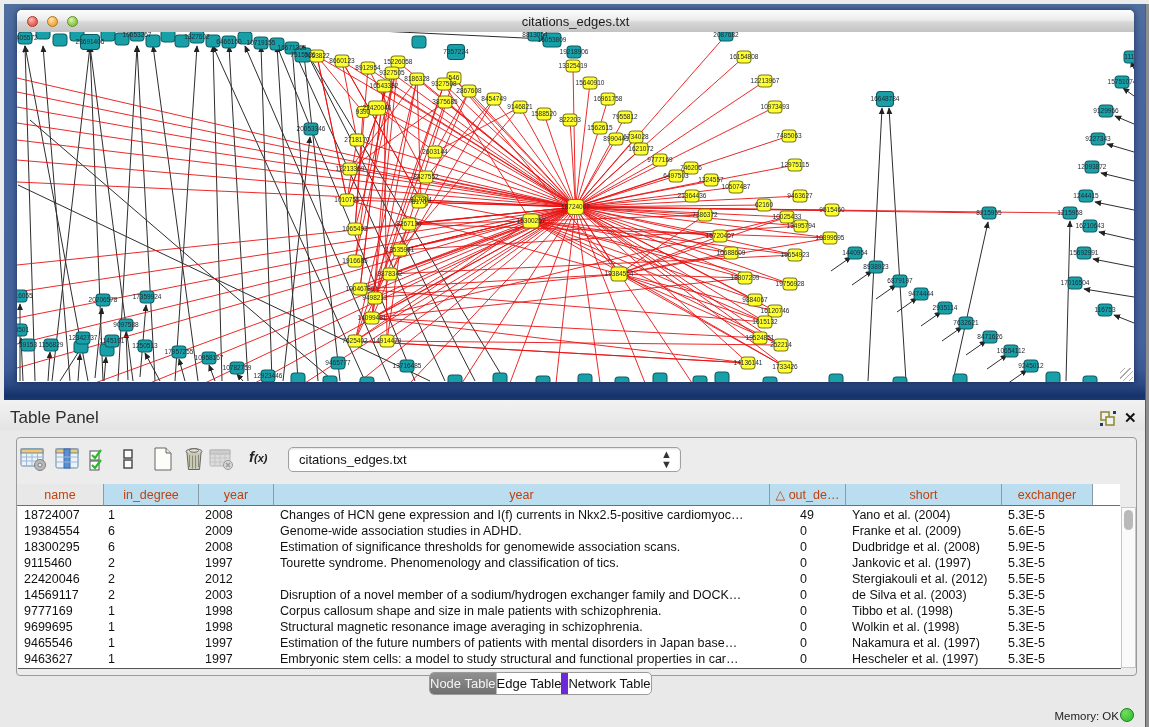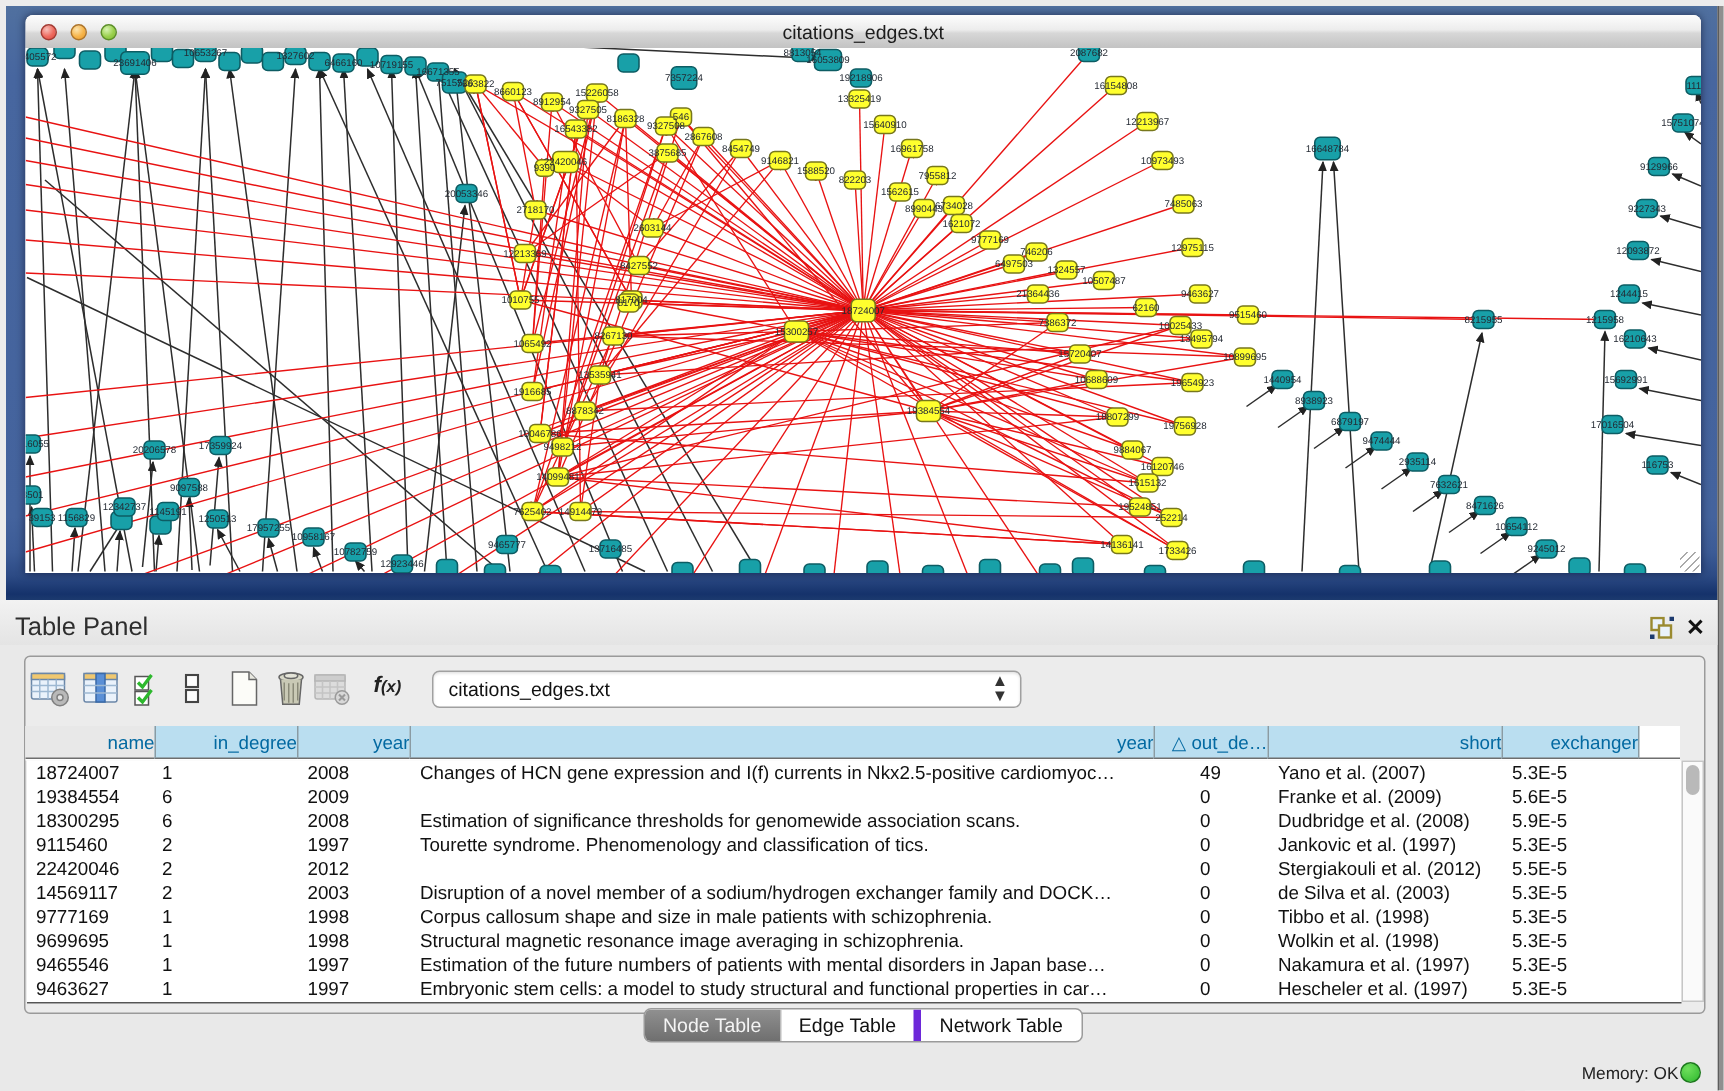--- a/index.html
+++ b/index.html
@@ -32,40 +32,40 @@
  border:1px solid #9a9a9a;border-radius:4px;background:#ececec}
 
 #tbar{position:absolute;left:0;top:6px;height:30px;width:100%}
 .ic{position:absolute;top:2px}
 #combo{position:absolute;left:271px;top:3px;width:391px;height:23px;background:#fff;
  border:1px solid #a0a0a0;border-radius:5px;box-shadow:inset 0 1px 2px rgba(0,0,0,.12)}
 #combo .lbl{position:absolute;left:10px;top:3.5px;font-size:13px;color:#111}
 #combo .ud{position:absolute;right:8px;top:1px;font-size:11px;color:#333;line-height:10px}
 
 #thead{position:absolute;left:0;top:46px;height:23px;width:1103px;background:#fff}
-#thead span{position:absolute;top:0;height:22px;line-height:23px;text-align:right;
- font-size:12.5px;color:#0369a1;background:#badef0;border-left:1px solid #8a9ba3;
+#thead span{position:absolute;top:0;height:22px;line-height:23px;text-align:center;
+ font-size:12.5px;color:#c2410c;background:#badef0;border-left:1px solid #8a9ba3;
  border-bottom:1px solid #6e6e6e;box-sizing:border-box}
 #tbody{position:absolute;left:1px;top:69px;width:1103px;height:161px;background:#fff;
  border-bottom:1px solid #555;overflow:hidden}
 .trow{position:relative;height:16px;line-height:16px;font-size:12.5px;color:#111;white-space:nowrap}
 .trow span{position:absolute;top:0;overflow:hidden}
 .c1{left:6px;width:80px}.c2{left:90px;width:90px}.c3{left:187px;width:80px}
 .c4{left:262px;width:490px}.c5{left:782px;width:70px}.c6{left:834px;width:150px}
 .c7{left:990px;width:100px}
 
 #sbar{position:absolute;left:1104px;top:69px;width:15px;height:161px;background:#fafafa;
  border:1px solid #c6c6c6;box-sizing:border-box}
 #sthumb{position:absolute;left:2px;top:2px;width:9px;height:20px;background:#b9b9b9;border-radius:5px}
 
 #tabs{position:absolute;left:412px;top:234px;height:21px;border:1px solid #9b9b9b;
  border-radius:5px;overflow:hidden;background:#fff;display:flex}
-#tabs div{height:21px;line-height:21px;font-size:13px;padding:0 12px;color:#111}
+#tabs div{height:21px;line-height:21px;font-size:13px;padding:0 0;color:#111}
 #tabs .sel{background:linear-gradient(180deg,#909090,#6f6f6f);color:#f4f4f4}
-#tabs .mid{border-left:1px solid #bbb;border-right:5px solid #6d28d9}
+#tabs .mid{border-left:1px solid #bbb;border-right:7px solid #6d28d9}
 
 #mem{position:absolute;right:26px;top:310px;font-size:11.5px;color:#222}
 #memdot{position:absolute;right:11px;top:308px;width:12px;height:12px;border-radius:50%;
  background:radial-gradient(circle at 35% 30%,#6fe05c,#2eb82e);border:1px solid #1d7a1d}
 svg text{user-select:none}
 </style></head><body>
 <div id="blue"></div>
 <div id="rstrip"></div>
 <div id="win">
   <div id="titlebar">
@@ -700,27 +700,28 @@
       <span style="left:984px;width:91px">exchanger</span>
       <span style="left:1075px;width:28px;background:#fff;border-left:1px solid #8a9ba3"></span>
     </div>
     <div id="tbody">
 <div class="trow">
           <span class="c1">18724007</span>
           <span class="c2">1</span>
           <span class="c3">2008</span>
           <span class="c4">Changes of HCN gene expression and I(f) currents in Nkx2.5-positive cardiomyoc…</span>
           <span class="c5">49</span>
-          <span class="c6">Yano et al. (2007)</span>
+          <span class="c6">Yano et al. (2004)</span>
           <span class="c7">5.3E-5</span>
         </div>
 <div class="trow">
           <span class="c1">19384554</span>
           <span class="c2">6</span>
           <span class="c3">2009</span>
+          <span class="c4">Genome-wide association studies in ADHD.</span>
           <span class="c5">0</span>
           <span class="c6">Franke et al. (2009)</span>
           <span class="c7">5.6E-5</span>
         </div>
 <div class="trow">
           <span class="c1">18300295</span>
           <span class="c2">6</span>
           <span class="c3">2008</span>
           <span class="c4">Estimation of significance thresholds for genomewide association scans.</span>
           <span class="c5">0</span>

